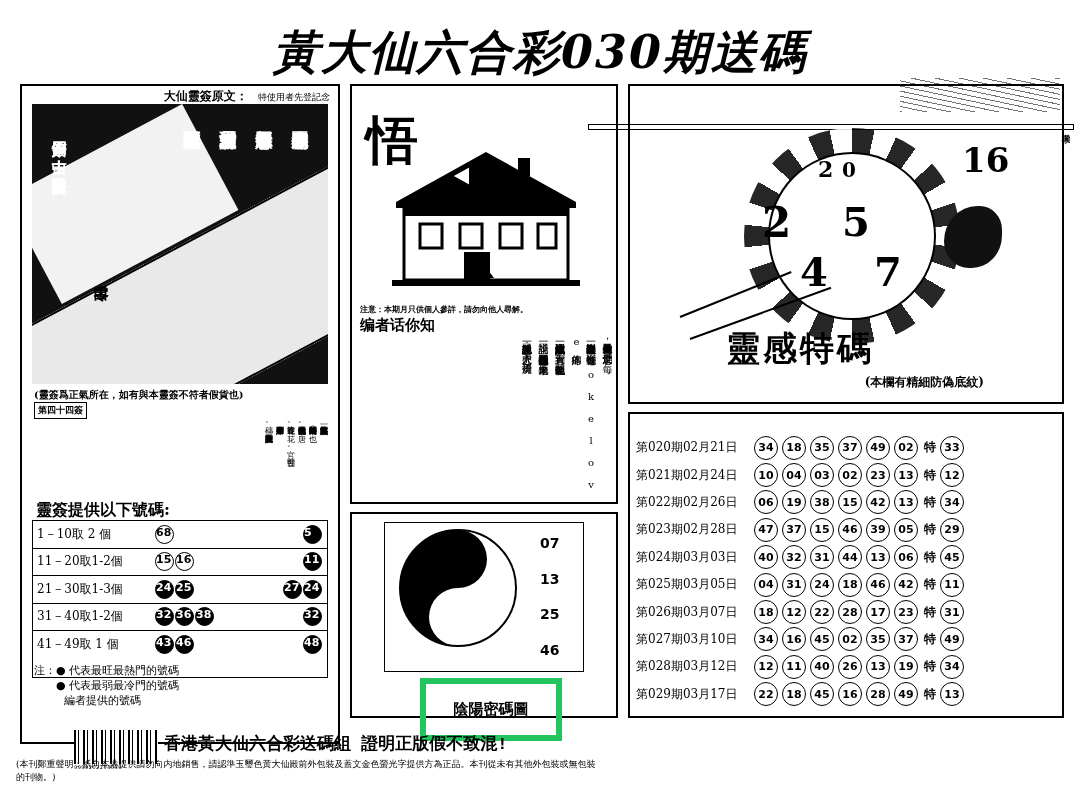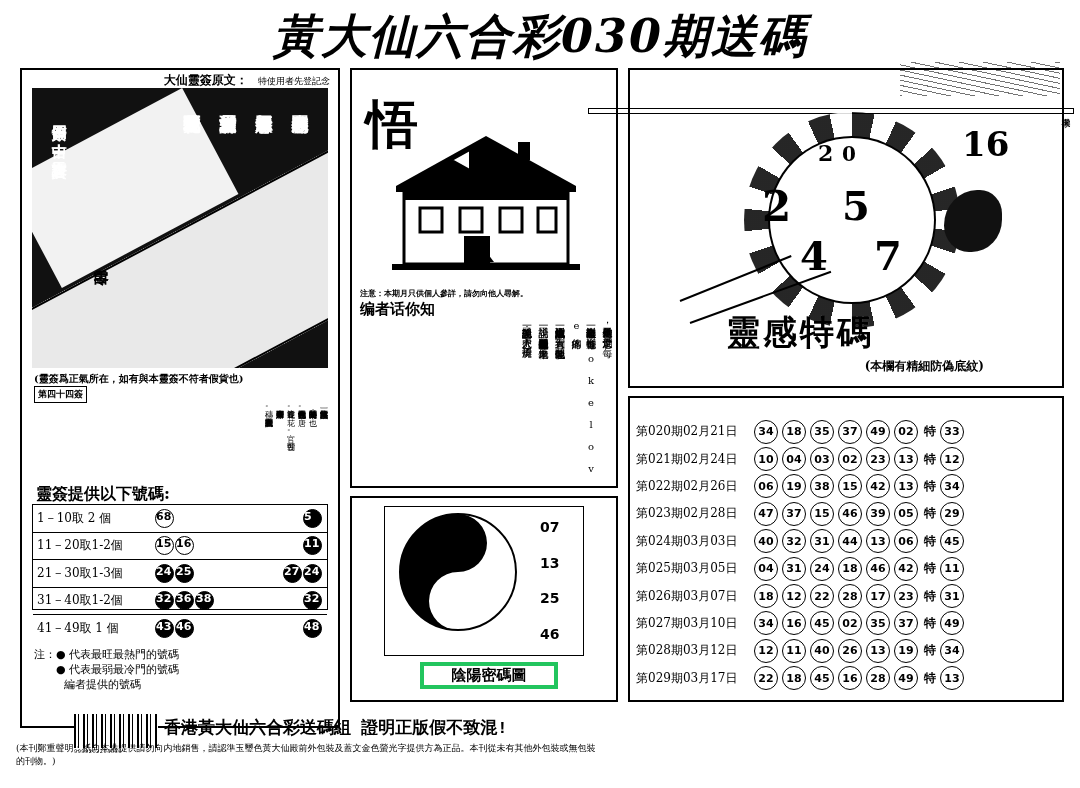--- a/index.html
+++ b/index.html
@@ -4,21 +4,21 @@
 <style>
   html,body{margin:0;padding:0;}
   body{
     width:1080px;height:788px;
     background:#ffffff;
     font-family:"DejaVu Sans","Liberation Sans",sans-serif;
     color:#000;
     overflow:hidden;
     position:relative;
   }
-  .page{position:absolute;inset:0;}
+  .page{position:absolute;inset:0;margin-top:16px;}
 
   
   .title{
     position:absolute;top:6px;left:0;width:1080px;
     text-align:center;
     font-family:"DejaVu Serif","Liberation Serif",serif;
     font-weight:bold;
     font-size:46px;
     letter-spacing:2px;
     font-style:italic;
@@ -86,21 +86,21 @@
     display:flex;flex-direction:row-reverse;justify-content:flex-start;gap:1px;
   }
   .sign-desc span{writing-mode:vertical-rl;text-orientation:upright;}
 
   .tips-title{
     position:absolute;left:36px;top:484px;
     font-size:16px;font-weight:bold;
     font-family:"DejaVu Serif","Liberation Serif",serif;
   }
   .tips-table{
-    position:absolute;left:32px;top:504px;width:296px;height:106px;
+    position:absolute;left:32px;top:504px;width:296px;height:158px;
     border:1px solid #000;box-sizing:border-box;
   }
   .tips-row{
     display:flex;align-items:center;height:27.5px;
     border-bottom:1px solid #000;box-sizing:border-box;
   }
   .tips-row:last-child{border-bottom:none;}
   .tips-label{
     width:118px;font-size:12px;padding-left:4px;
     font-family:"DejaVu Serif","Liberation Serif",serif;
@@ -165,21 +165,21 @@
   .taiji{
     position:absolute;left:398px;top:512px;width:120px;height:120px;
   }
   .taiji-nums{
     position:absolute;left:540px;top:510px;width:50px;
     font-size:14px;font-weight:bold;line-height:2.55;text-align:left;
     font-family:"DejaVu Sans",sans-serif;
   }
   .taiji-caption{
     position:absolute;left:420px;top:662px;width:130px;text-align:center;
-    border:4px solid #22c55e;font-size:15px;font-weight:bold;padding:0 0;
+    border:6px solid #22c55e;font-size:15px;font-weight:bold;padding:16px 0;
     font-family:"DejaVu Serif","Liberation Serif",serif;
   }
 
   
   .right-top{left:628px;top:68px;width:436px;height:320px;}
   .circle-art{
     position:absolute;left:744px;top:112px;width:216px;height:216px;
     border-radius:50%;
     background:
       repeating-conic-gradient(#000 0 12deg,#fff 12deg 24deg);

